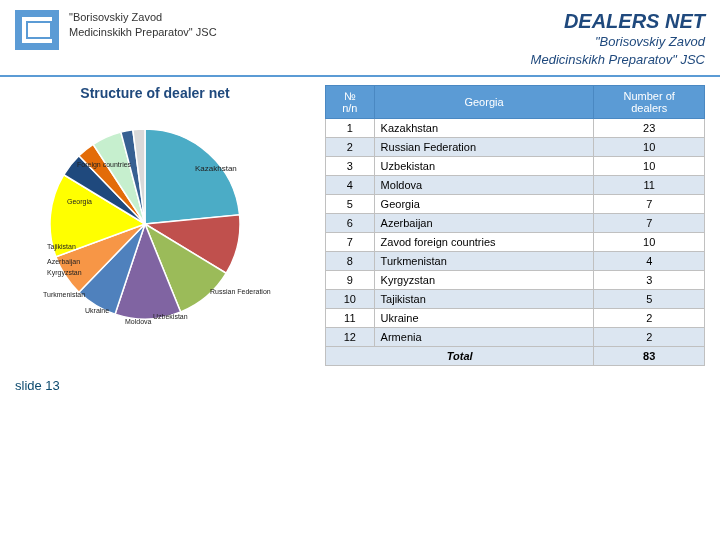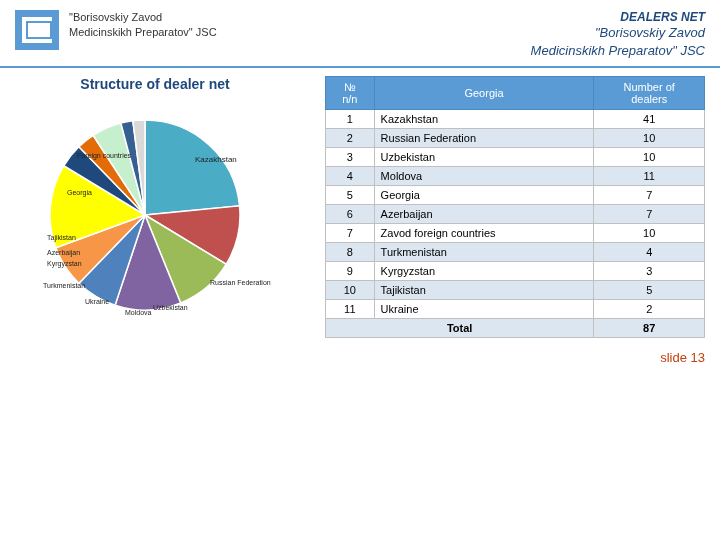--- a/index.html
+++ b/index.html
@@ -45,21 +45,21 @@
     .company-name {
       font-size: 11px;
       color: #333;
       line-height: 1.4;
     }
     .header-title {
       margin-left: auto;
       text-align: right;
     }
     .header-title .dealers-net {
-      font-size: 12px;
+      font-size: 20px;
       font-style: italic;
       font-weight: bold;
       color: #1f497d;
     }
     .header-title .company-subtitle {
       font-size: 13px;
       font-style: italic;
       color: #1f497d;
       line-height: 1.4;
     }
@@ -127,24 +127,23 @@
     tr:nth-child(odd) td {
       background: #fff;
     }
     .total-row td {
       font-weight: bold;
       background: #dce6f1 !important;
     }
 
     
     .footer {
-      text-align: right;
       padding: 4px 15px;
       font-size: 13px;
-      color: #c2410c;
+      color: #0c4a6e;
     }
   </style>
 </head>
 <body>
 
 <div class="header">
   <div class="logo-box">
     <div class="logo-inner"></div>
   </div>
   <div class="company-name">
@@ -199,21 +198,21 @@
         <tr>
           <th>№<br>n/n</th>
           <th>Georgia</th>
           <th>Number of<br>dealers</th>
         </tr>
       </thead>
       <tbody id="table-body">
       <tr>
       <td>1</td>
       <td>Kazakhstan</td>
-      <td>41</td>
+      <td>23</td>
     </tr>
           <tr>
       <td>2</td>
       <td>Russian Federation</td>
       <td>10</td>
     </tr>
           <tr>
       <td>3</td>
       <td>Uzbekistan</td>
       <td>10</td>
@@ -251,23 +250,28 @@
           <tr>
       <td>10</td>
       <td>Tajikistan</td>
       <td>5</td>
     </tr>
           <tr>
       <td>11</td>
       <td>Ukraine</td>
       <td>2</td>
     </tr>
+          <tr>
+      <td>12</td>
+      <td>Armenia</td>
+      <td>2</td>
+    </tr>
           <tr class="total-row">
-    <td colspan="2" style="font-weight:bold;">Total</td>
-    <td>87</td>
+    <td colspan="2" style="font-weight:bold;font-style:italic;">Total</td>
+    <td>83</td>
   </tr>
         </tbody>
     </table>
   </div>
 </div>
 
 <div class="footer">
   <span>slide 13</span>
 </div>
 

